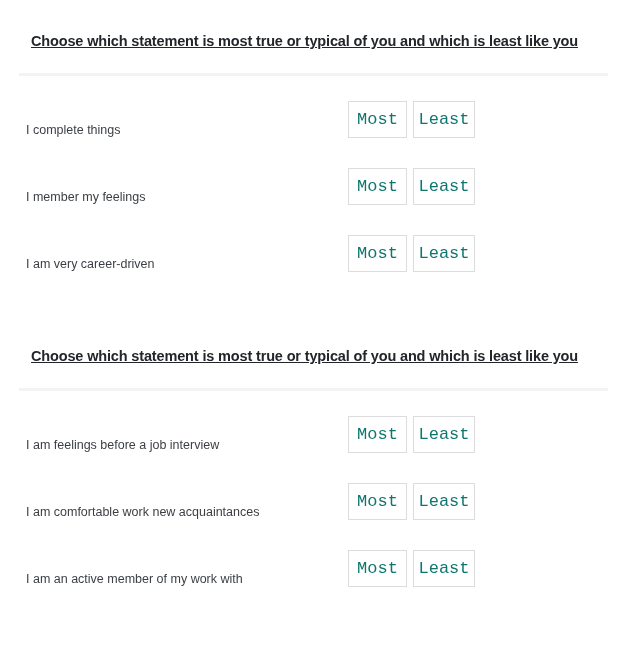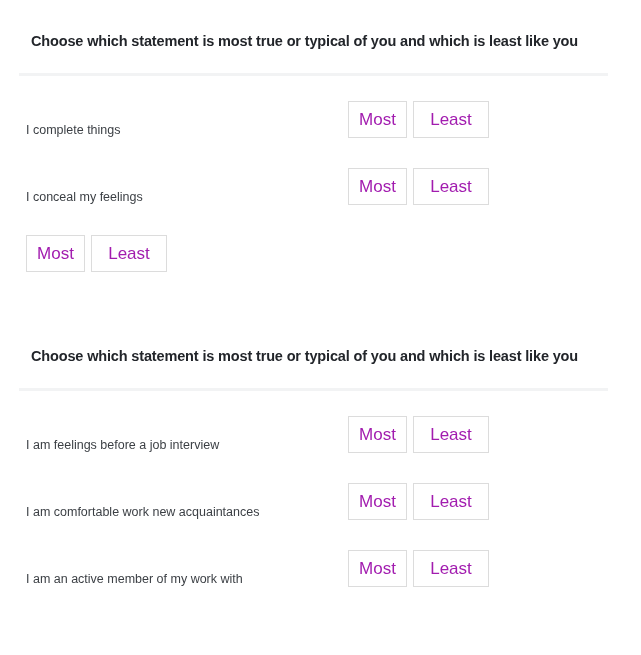--- a/index.html
+++ b/index.html
@@ -23,20 +23,21 @@
   .question-heading {
     font-size: 14.5px;
     font-weight: bold;
     color: #22252a;
     letter-spacing: -0.15px;
     padding-left: 31px;
     padding-top: 20px;
     padding-bottom: 0;
     line-height: 18px;
     white-space: nowrap;
+    text-decoration: underline;
   }
 
   .divider {
     height: 3px;
     background: #f2f3f4;
     margin: 23px 33px 0 19px;
   }
 
   .statements {
     padding-top: 25px;
@@ -62,31 +63,31 @@
   .choice-group {
     display: flex;
     gap: 6px;
   }
 
   .choice-btn {
     box-sizing: border-box;
     height: 37px;
     border: 1px solid #dcdcdc;
     background: #ffffff;
-    color: #a21caf;
-    font-family: Liberation Sans, sans-serif;
+    color: #0f766e;
+    font-family: Liberation Mono, monospace;
     font-size: 17px;
     line-height: 35px;
     text-align: center;
     padding: 0;
     cursor: pointer;
     border-radius: 0;
   }
   .choice-btn.most  { width: 59px; }
-  .choice-btn.least { width: 76px; }
+  .choice-btn.least { width: 62px; }
 
   
   #block-1 { position: absolute; top: 0;   left: 0; }
   #block-2 { position: absolute; top: 315px; left: 0; }
   #block-1 .statement-row:nth-child(1) { margin-top: 0; }
 </style>
 </head>
 <body>
 
 <section class="question-block" id="block-1">
@@ -99,28 +100,29 @@
 
     <div class="statement-row">
       <span class="statement-text">I complete things</span>
       <div class="choice-group">
         <button class="choice-btn most">Most</button>
         <button class="choice-btn least">Least</button>
       </div>
     </div>
 
     <div class="statement-row">
-      <span class="statement-text">I conceal my feelings</span>
+      <span class="statement-text">I member my feelings</span>
       <div class="choice-group">
         <button class="choice-btn most">Most</button>
         <button class="choice-btn least">Least</button>
       </div>
     </div>
 
     <div class="statement-row">
+      <span class="statement-text">I am very career-driven</span>
       <div class="choice-group">
         <button class="choice-btn most">Most</button>
         <button class="choice-btn least">Least</button>
       </div>
     </div>
 
   </div>
 </section>
 
 <section class="question-block" id="block-2">

